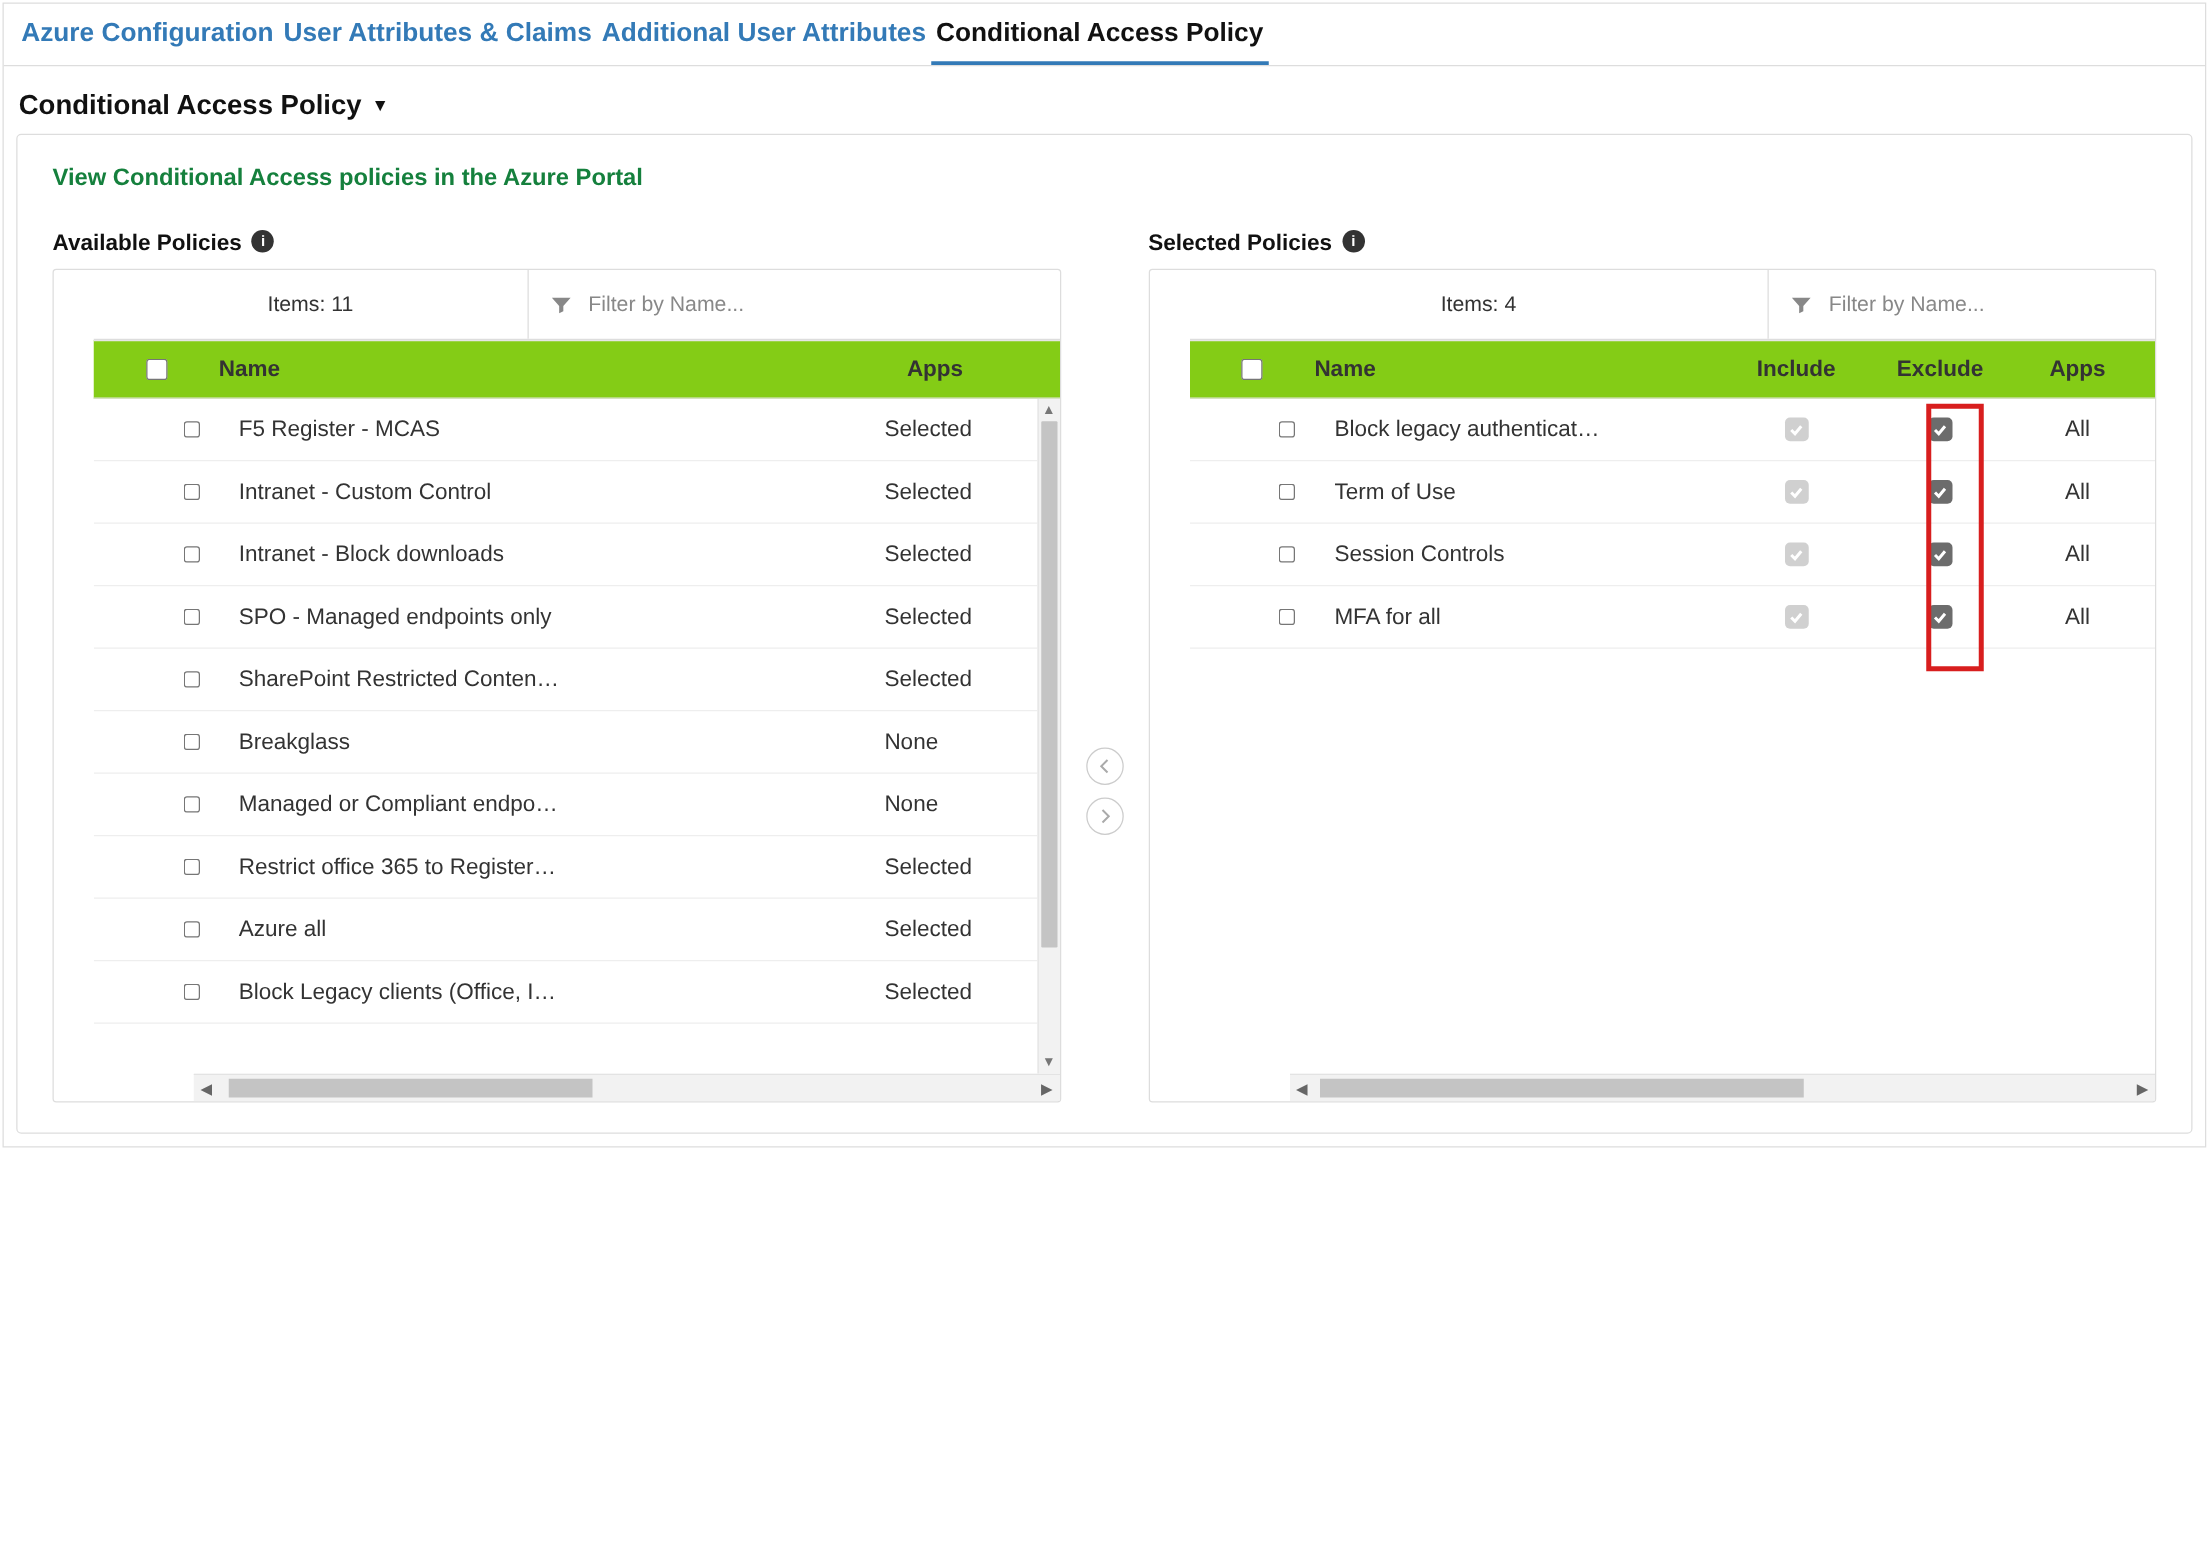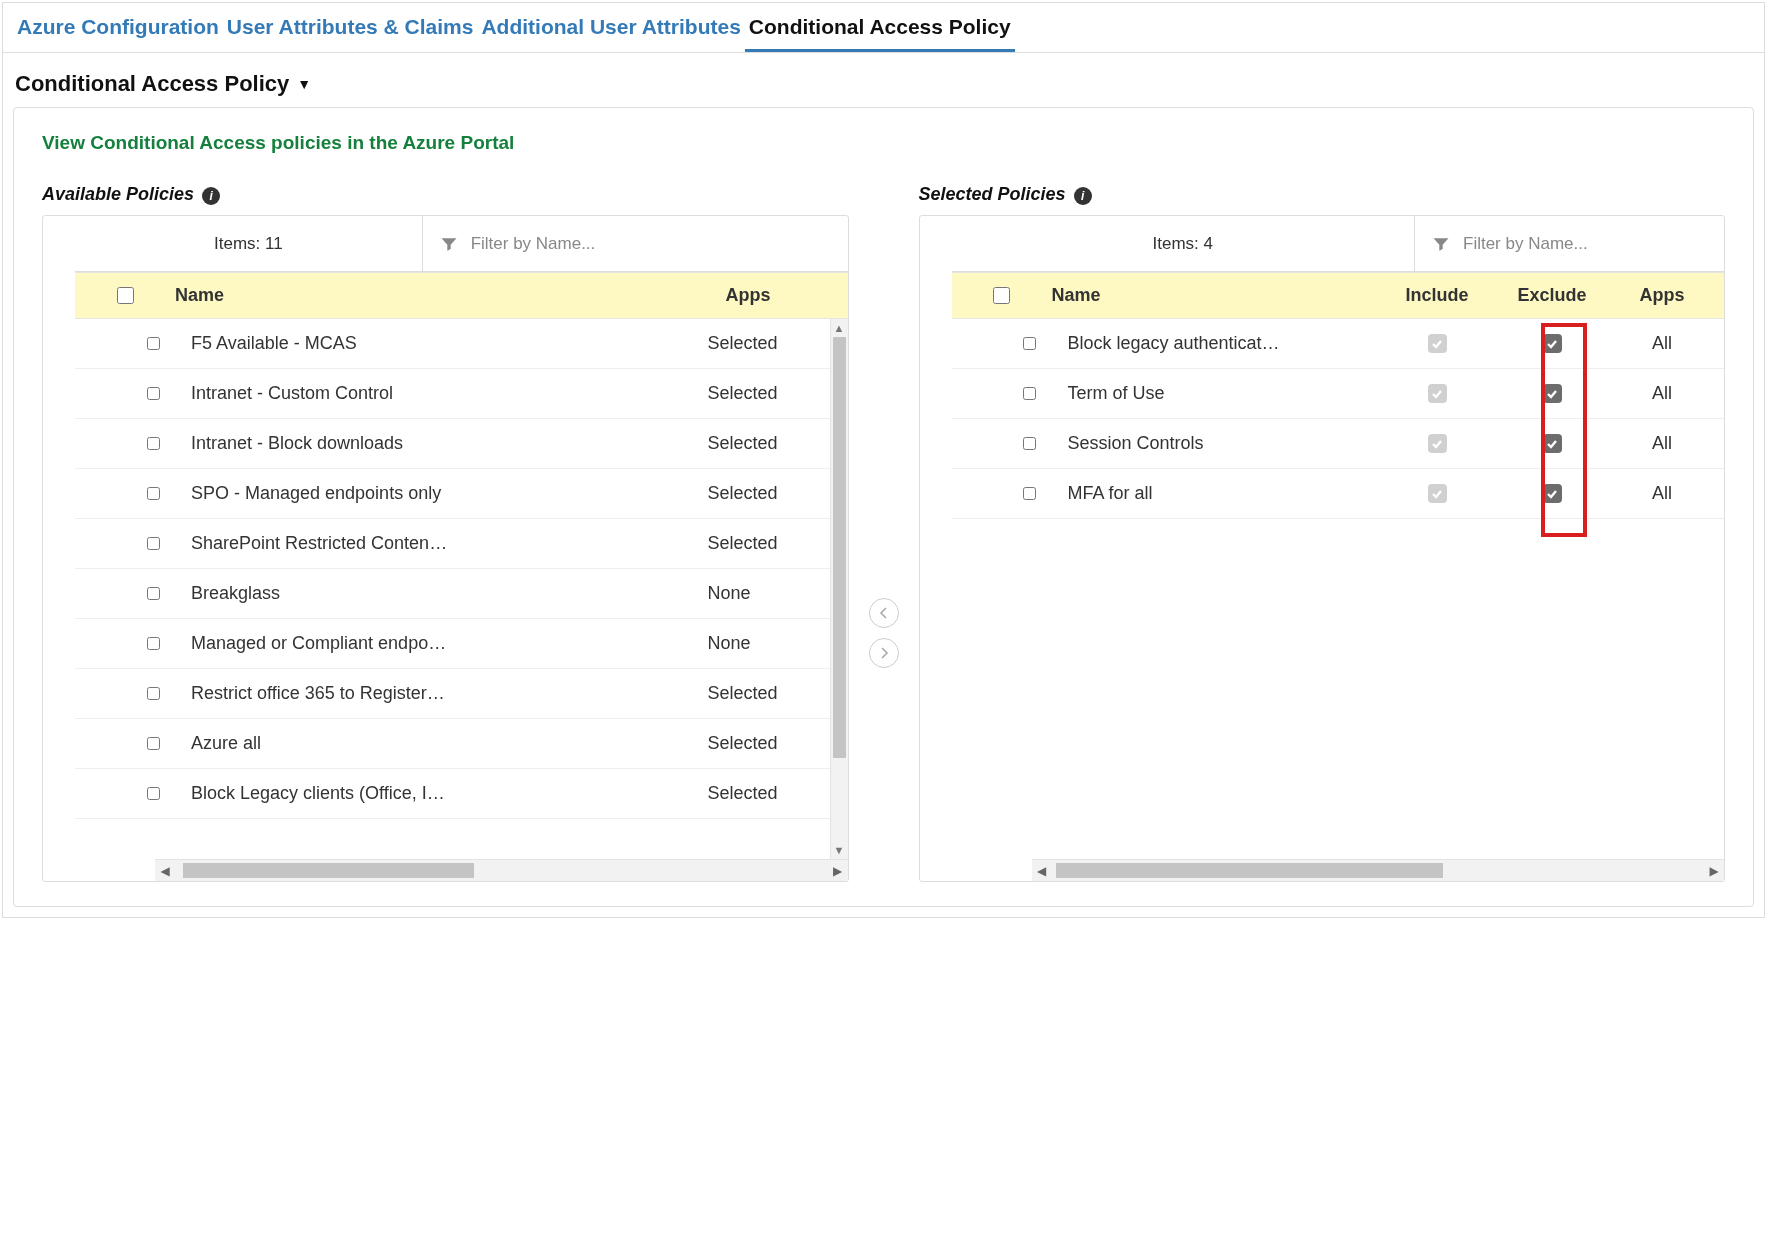--- a/index.html
+++ b/index.html
@@ -52,27 +52,26 @@
     margin-bottom: 30px;
   }
   .two-col {
     display: flex;
     gap: 20px;
     align-items: stretch;
   }
   .panel { flex: 1; min-width: 0; }
   .panel-header {
     display: flex;
-    align-items: flex-end;
+    align-items: flex-start;
     gap: 8px;
     font-size: 18px;
     font-weight: 600;
     color: #111;
     margin-bottom: 10px;
-    font-style: italic;
   }
   .info-icon {
     display: inline-flex;
     width: 18px; height: 18px;
     border-radius: 50%;
     background: #333;
     color: #fff;
     font-size: 12px;
     font-weight: 700;
     align-items: center;
@@ -113,21 +112,21 @@
     border: none;
     outline: none;
     font-size: 17px;
     flex: 1;
     color: #333;
   }
   .toolbar .filter input::placeholder { color: #888; }
   .thead {
     display: flex;
     align-items: center;
-    background: #fef9c3;
+    background: #84cc16;
     border-top: 1px solid #e5e5e5;
     border-bottom: 1px solid #e5e5e5;
     padding: 12px 12px 12px 12px;
     font-weight: 600;
     color: #333;
     font-size: 18px;
   }
   .col-check { width: 76px; display:flex; justify-content:center; }
   .col-check input[type=checkbox]{
     width: 17px; height: 17px;
@@ -277,21 +276,21 @@
               </div>
             <div class="col-name">Name</div>
             <div class="col-apps">Apps</div>
           </div>
           <div class="tbody">
             <div class="rows-scroll" id="available-rows">
                 <div class="row">
                   <div class="col-rowcheck">
                     <input type="checkbox" style="">
                   </div>
-                  <div class="col-name">F5 Available - MCAS</div>
+                  <div class="col-name">F5 Register - MCAS</div>
                   <div class="col-apps">Selected</div>
                 </div>
                 <div class="row">
                   <div class="col-rowcheck">
                     <input type="checkbox" style="">
                   </div>
                   <div class="col-name">Intranet - Custom Control</div>
                   <div class="col-apps">Selected</div>
                 </div>
                 <div class="row">

